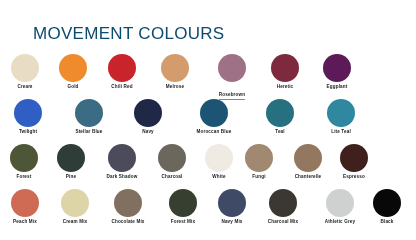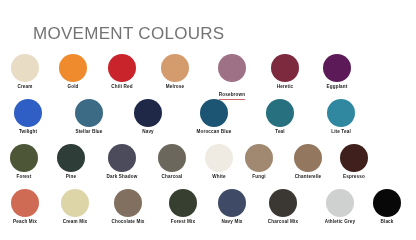--- a/index.html
+++ b/index.html
@@ -20,21 +20,21 @@
     height: 234px;
     background: #ffffff;
   }
   #page-title {
     position: absolute;
     left: 33px;
     top: 24px;
     font-size: 17px;
     font-weight: 400;
     letter-spacing: 0.3px;
-    color: #737373;
+    color: #0c4a6e;
     white-space: nowrap;
     font-family: "Liberation Sans", sans-serif;
   }
   .swatch-row {
     position: absolute;
     left: 0;
     width: 416px;
     height: 45px;
   }
   .swatch-cell {

